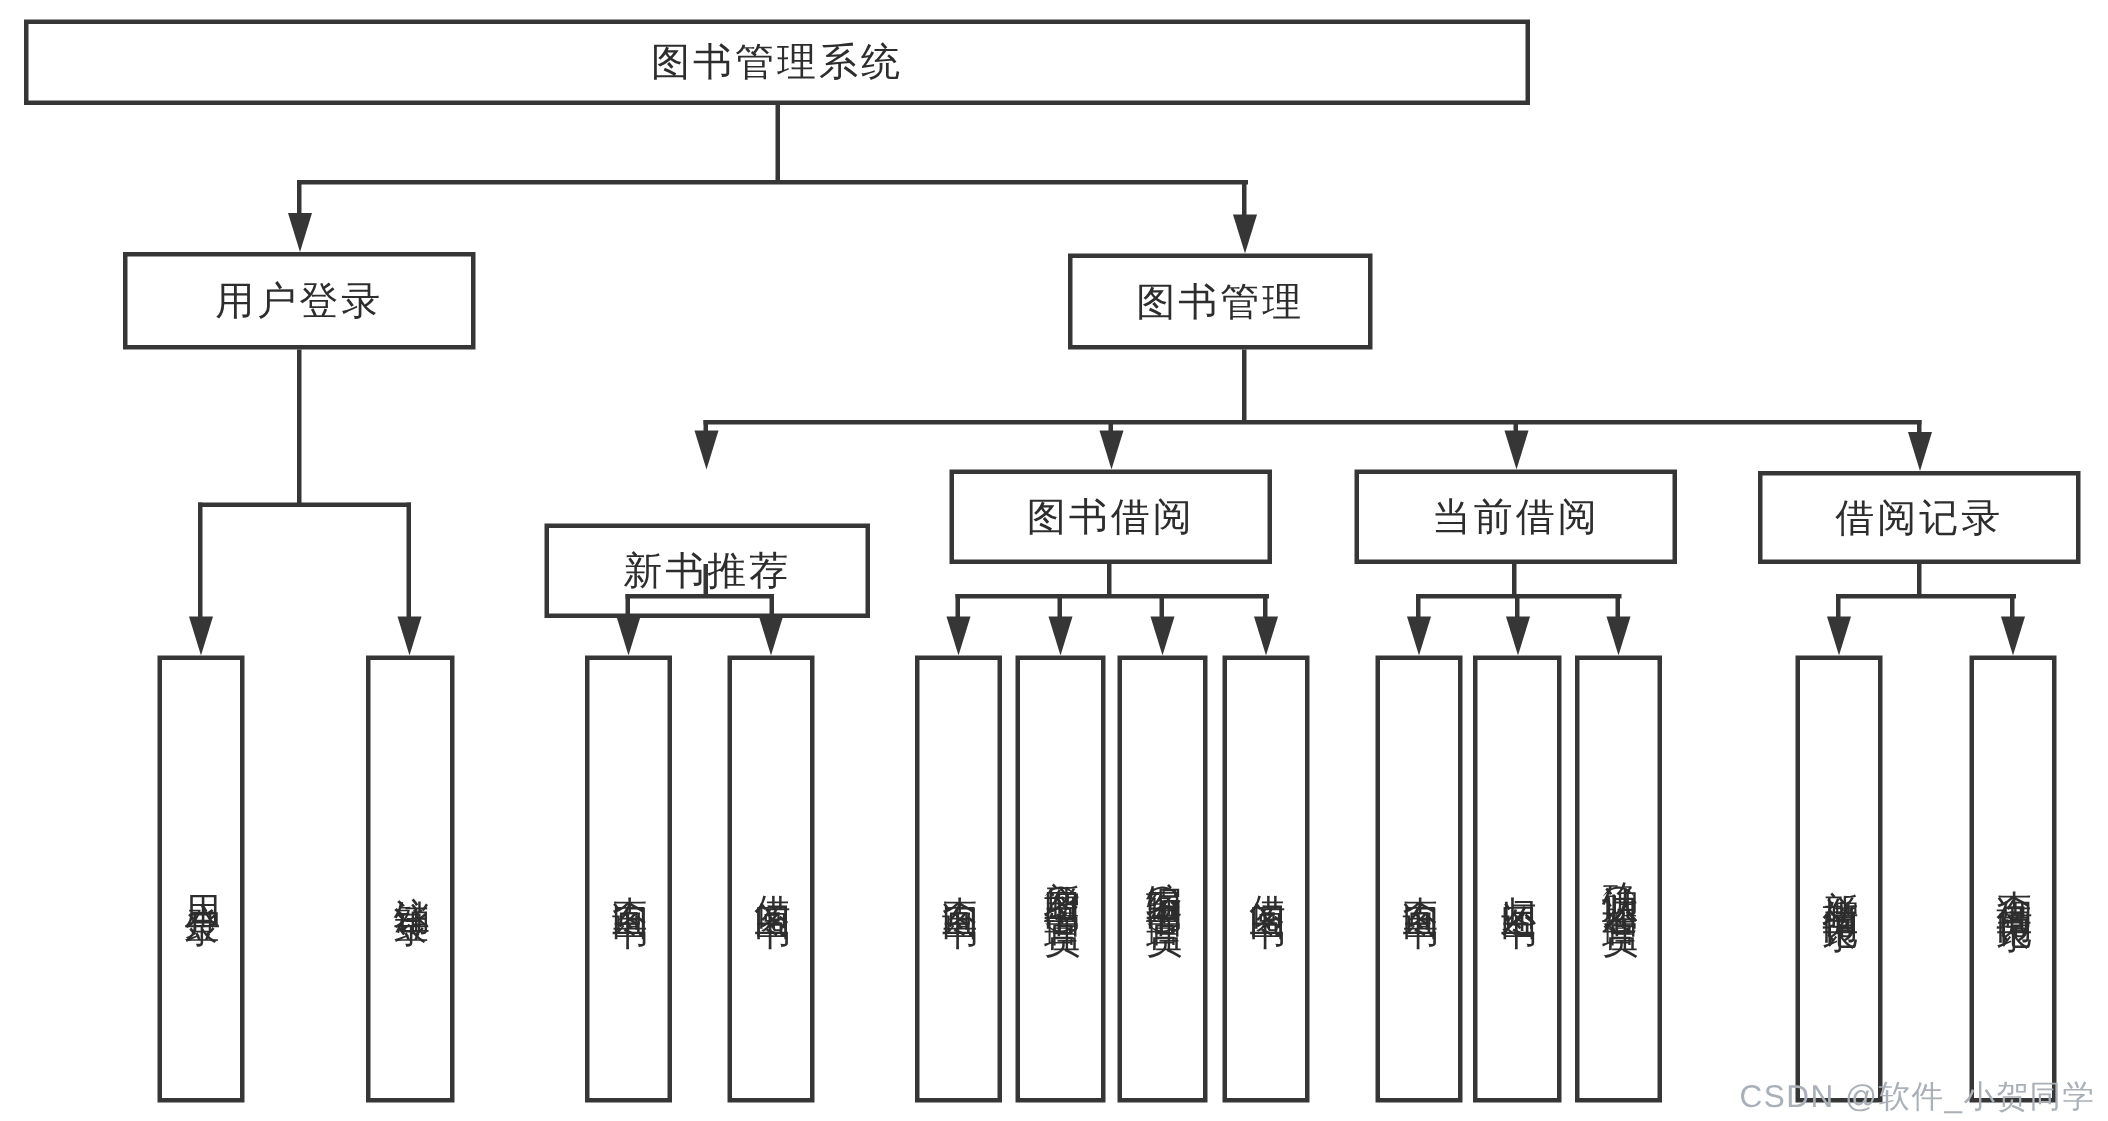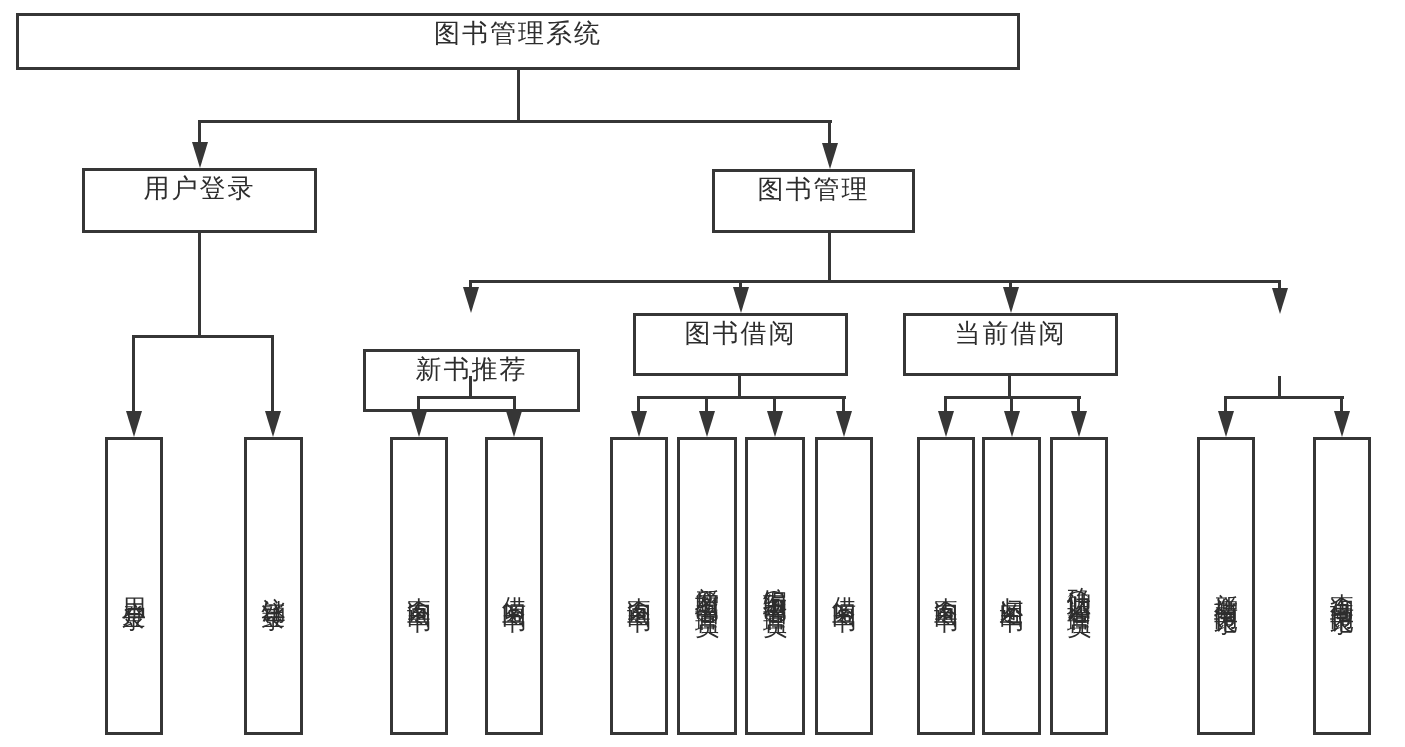--- a/index.html
+++ b/index.html
@@ -9,21 +9,21 @@
     background:#ffffff;
     font-family:"Liberation Sans",sans-serif;
     overflow:hidden;
   }
   
   .node{
     position:absolute;
     border:3px solid #363636;
     background:#ffffff;
     box-sizing:border-box;
-    display:flex;align-items:flex-start;justify-content:center;
+    display:flex;align-items:center;justify-content:center;
     color:#2d2d2d;
     font-size:26px;
     letter-spacing:2px;
     white-space:nowrap;
   }
   
   .vnode{
     position:absolute;
     border:3px solid #363636;
     background:#ffffff;
@@ -100,20 +100,23 @@
 
   <div class="node" style="left:363px;top:313px;width:217px;height:63px;margin-top:36px;">
     <span>新书推荐</span>
   </div>
   <div class="node" style="left:903px;top:313px;width:215px;height:63px;">
     <span>当前借阅</span>
   </div>
   <div class="node" style="left:633px;top:313px;width:215px;height:63px;">
     <span>图书借阅</span>
   </div>
+  <div class="node" style="left:1172px;top:314px;width:215px;height:62px;">
+    <span>借阅记录</span>
+  </div>
 
   <div class="vl" style="left:469px;top:376px;height:22px;"></div>
   <div class="hl" style="left:417px;top:396px;width:99px;"></div>
   <div class="vl" style="left:417px;top:396px;height:18px;"></div>
   <div class="ah" style="left:411px;top:411px;"></div>
   <div class="vl" style="left:513px;top:396px;height:18px;"></div>
   <div class="ah" style="left:506px;top:411px;"></div>
 
   <div class="vl" style="left:738px;top:376px;height:22px;"></div>
   <div class="hl" style="left:637px;top:396px;width:209px;"></div>
@@ -179,14 +182,15 @@
     <span>确认归还（管理员）</span>
   </div>
 
   <div class="vnode" style="left:1197px;width:58px;">
     <span>新增借阅记录</span>
   </div>
   <div class="vnode" style="left:1313px;width:58px;">
     <span>查询借阅记录</span>
   </div>
 
+  <div class="watermark">CSDN @软件_小贺同学</div>
 
 </div>
 
 </body></html>

